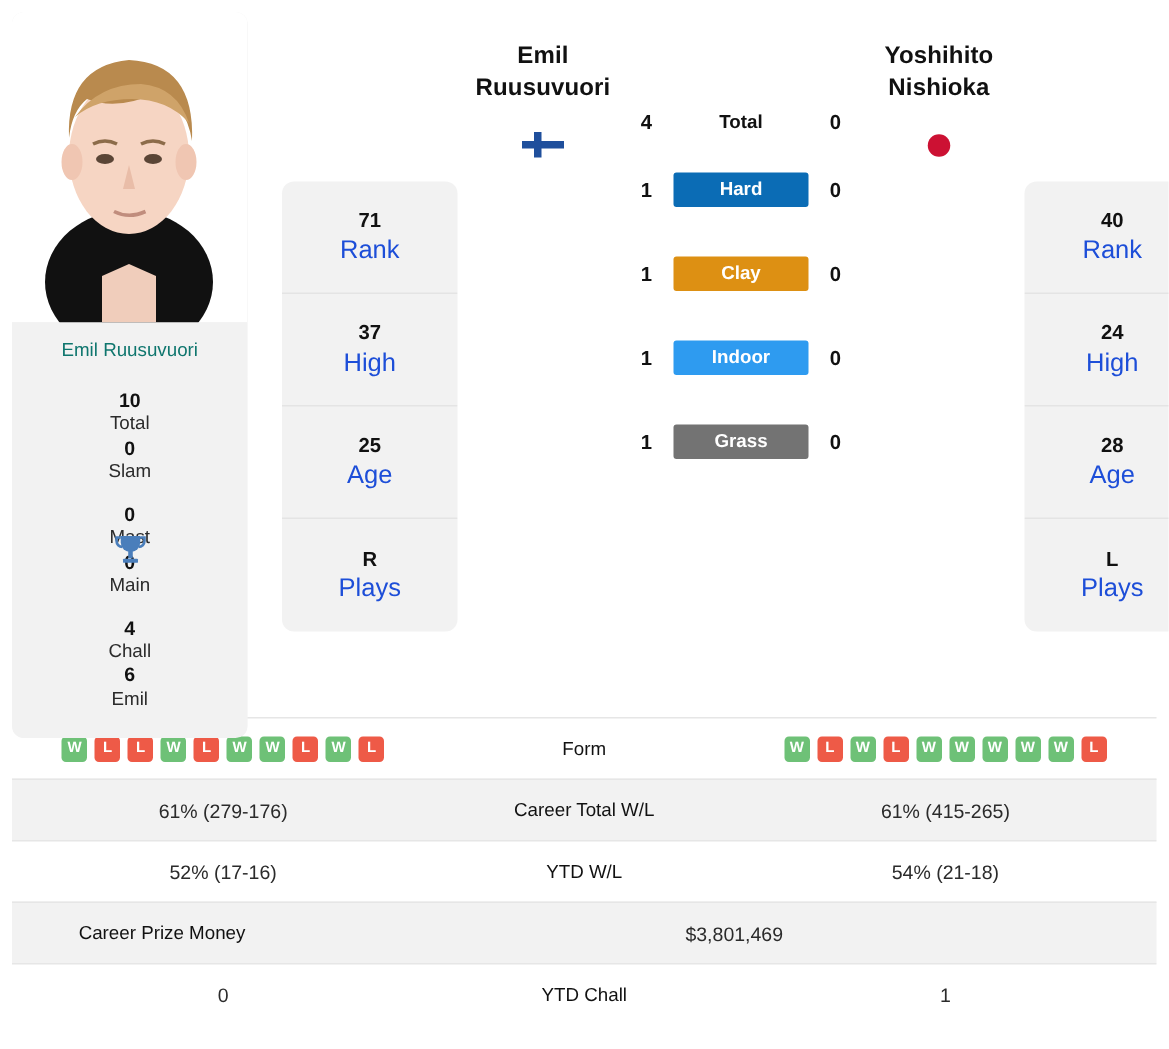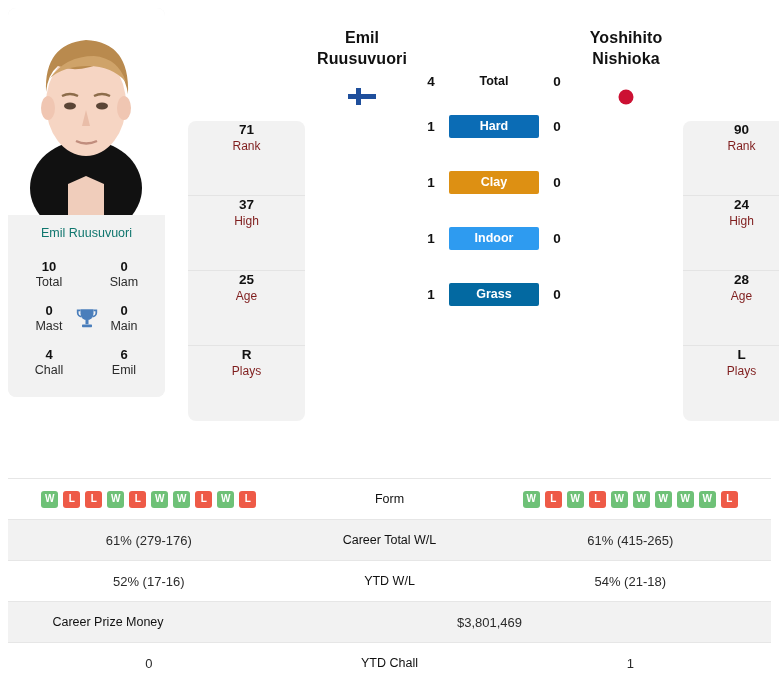--- a/index.html
+++ b/index.html
@@ -59,20 +59,21 @@
     padding: 2px 0 12px 0;
     position: relative;
   }
 
   .titles-row {
     display: flex;
     align-items: center;
     justify-content: space-between;
     padding: 6px 14px 6px 14px;
     position: relative;
+    flex-direction: column;
   }
   .titles-cell { text-align: center; width: 54px; }
   .titles-num {
     font-size: 13px;
     font-weight: bold;
     color: #111;
     line-height: 1.25;
   }
   .titles-lab {
     font-size: 12.5px;
@@ -95,33 +96,33 @@
     margin-top: 113px;
     background: #f2f2f2;
     border-radius: 8px;
     overflow: hidden;
   }
   .rank-cell {
     height: 75px;
     display: flex;
     flex-direction: column;
     align-items: center;
-    justify-content: flex-start;
+    justify-content: center;
     border-bottom: 1px solid #e4e4e4;
   }
   .rank-cell:last-child { border-bottom: none; }
   .rank-num {
     font-size: 13.5px;
     font-weight: bold;
     color: #111;
     line-height: 1.3;
   }
   .rank-lab {
-    font-size: 12px;
-    color: #7f1d1d;
+    font-size: 17px;
+    color: #1d4ed8;
     line-height: 1.3;
   }
 
   
   .center-col {
     flex: 1 1 auto;
     display: flex;
     flex-direction: column;
     align-items: center;
     padding-top: 20px;
@@ -383,39 +384,39 @@
           <div class="surface-badge" style="background:#dd9013;">Clay</div>
           <div class="h2h-score">0</div>
         </div>
         <div class="h2h-row">
           <div class="h2h-score">1</div>
           <div class="surface-badge" style="background:#2e9bf0;">Indoor</div>
           <div class="h2h-score">0</div>
         </div>
         <div class="h2h-row">
           <div class="h2h-score">1</div>
-          <div class="surface-badge" style="background:#0369a1;">Grass</div>
+          <div class="surface-badge" style="background:#737373;">Grass</div>
           <div class="h2h-score">0</div>
         </div>
       </div>
     </div>
 
     <div class="center-col" style="flex:0 0 114px;">
       <div class="name-block">
         <div class="name-line">Yoshihito</div>
         <div class="name-line">Nishioka</div>
       </div>
       <div class="flag-wrap">
         <span class="flag-jp"></span>
       </div>
     </div>
 
     <div class="rank-col">
       <div class="rank-cell">
-        <div class="rank-num">90</div>
+        <div class="rank-num">40</div>
         <div class="rank-lab">Rank</div>
       </div>
       <div class="rank-cell">
         <div class="rank-num">24</div>
         <div class="rank-lab">High</div>
       </div>
       <div class="rank-cell">
         <div class="rank-num">28</div>
         <div class="rank-lab">Age</div>
       </div>

